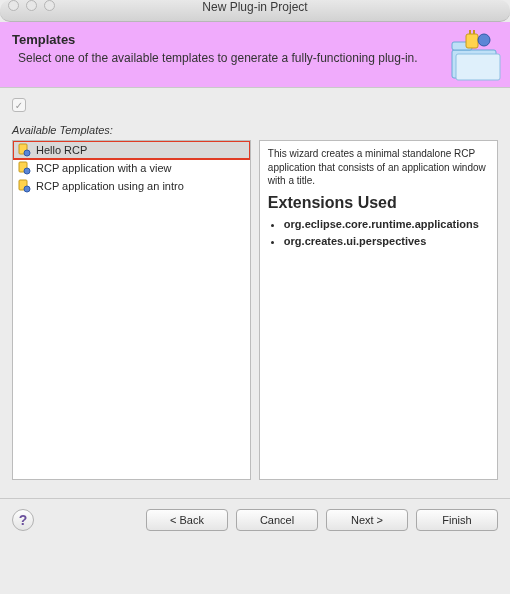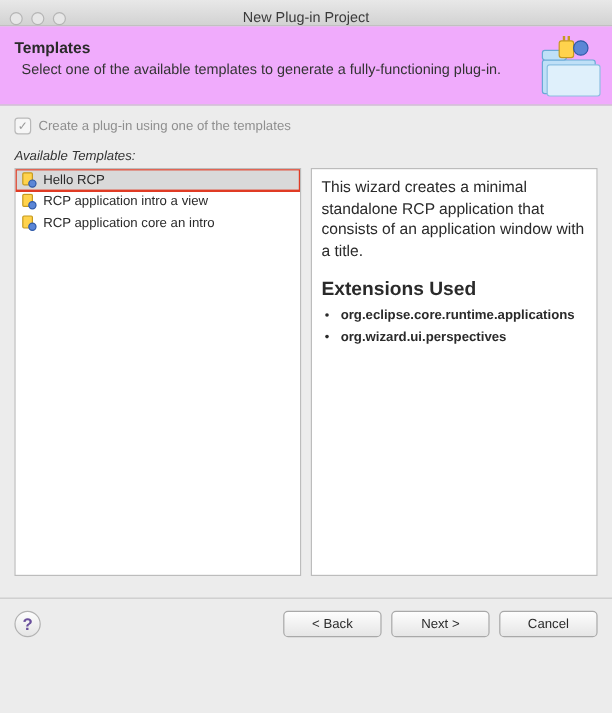--- a/index.html
+++ b/index.html
@@ -10,22 +10,23 @@
       color: #2a2a2a;
       width: 510px;
       height: 594px;
       overflow: hidden;
     }
     .titlebar {
       height: 22px;
       background: linear-gradient(#e8e8e8, #d2d2d2);
       border-bottom: 1px solid #b7b7b7;
       display: flex;
-      align-items: flex-end;
+      align-items: flex-start;
       position: relative;
+      border-radius: 10px;
     }
     .traffic {
       display: flex;
       gap: 7px;
       margin-left: 8px;
     }
     .traffic .dot {
       width: 11px; height: 11px;
       border-radius: 50%;
       background: #e7e7e7;
@@ -98,21 +99,21 @@
       cursor: default;
     }
     .list-item.selected {
       background: #d9d9d9;
     }
     .list-item.highlight {
       outline: 2px solid #e03b24;
       outline-offset: -1px;
     }
     .tmpl-icon { width: 14px; height: 14px; flex: 0 0 14px; }
-    .descbox p { font-size: 13px; line-height: 1.35; margin-bottom: 16px; }
+    .descbox p { font-size: 10px; line-height: 1.35; margin-bottom: 6px; }
     .descbox h3 { font-size: 16px; font-weight: bold; margin: 4px 0 4px 0; }
     .descbox ul { margin-left: 16px; }
     .descbox li { font-size: 11px; line-height: 1.6; font-weight: bold; }
     .separator {
       border: none;
       border-top: 1px solid #c9c9c9;
       margin-top: 10px;
     }
     .footer {
       display: flex;
@@ -167,62 +168,62 @@
     <rect x="20" y="6" width="12" height="14" rx="2" fill="#ffd34d" stroke="#c69a1f"></rect>
     <line x1="24" y1="2" x2="24" y2="6" stroke="#c69a1f" stroke-width="2"></line>
     <line x1="28" y1="2" x2="28" y2="6" stroke="#c69a1f" stroke-width="2"></line>
     <circle cx="38" cy="12" r="6" fill="#5b86d6" stroke="#2f5aa8"></circle>
   </svg>
 </div>
 
 <div class="body-area">
   <div class="chk-row">
     <span class="chk">✓</span>
-    <span>Create a plug-in using one of the templates</span>
   </div>
 
   <div class="avail-label">Available Templates:</div>
 
   <div class="columns">
     <div class="listbox">
       <div class="list-item selected highlight">
         <svg class="tmpl-icon" viewBox="0 0 14 14">
           <rect x="2" y="1" width="8" height="10" rx="1" fill="#ffd34d" stroke="#c69a1f"></rect>
           <circle cx="10" cy="10" r="3" fill="#5b86d6" stroke="#2f5aa8"></circle>
         </svg>
         <span>Hello RCP</span>
       </div>
       <div class="list-item">
         <svg class="tmpl-icon" viewBox="0 0 14 14">
           <rect x="2" y="1" width="8" height="10" rx="1" fill="#ffd34d" stroke="#c69a1f"></rect>
           <circle cx="10" cy="10" r="3" fill="#5b86d6" stroke="#2f5aa8"></circle>
         </svg>
-        <span>RCP application intro a view</span>
+        <span>RCP application with a view</span>
       </div>
       <div class="list-item">
         <svg class="tmpl-icon" viewBox="0 0 14 14">
           <rect x="2" y="1" width="8" height="10" rx="1" fill="#ffd34d" stroke="#c69a1f"></rect>
           <circle cx="10" cy="10" r="3" fill="#5b86d6" stroke="#2f5aa8"></circle>
         </svg>
-        <span>RCP application core an intro</span>
+        <span>RCP application using an intro</span>
       </div>
     </div>
 
     <div class="descbox">
       <p>This wizard creates a minimal standalone RCP application that consists of an application window with a title.</p>
       <h3>Extensions Used</h3>
       <ul>
         <li>org.eclipse.core.runtime.applications</li>
-        <li>org.wizard.ui.perspectives</li>
+        <li>org.creates.ui.perspectives</li>
       </ul>
     </div>
   </div>
 </div>
 
 <hr class="separator">
 
 <div class="footer">
   <span class="help-btn">?</span>
   <span class="spacer"></span>
   <button class="btn">&lt; Back</button>
+  <button class="btn">Cancel</button>
   <button class="btn">Next &gt;</button>
-  <button class="btn">Cancel</button>
+  <button class="btn">Finish</button>
 </div>
 
 </body></html>

